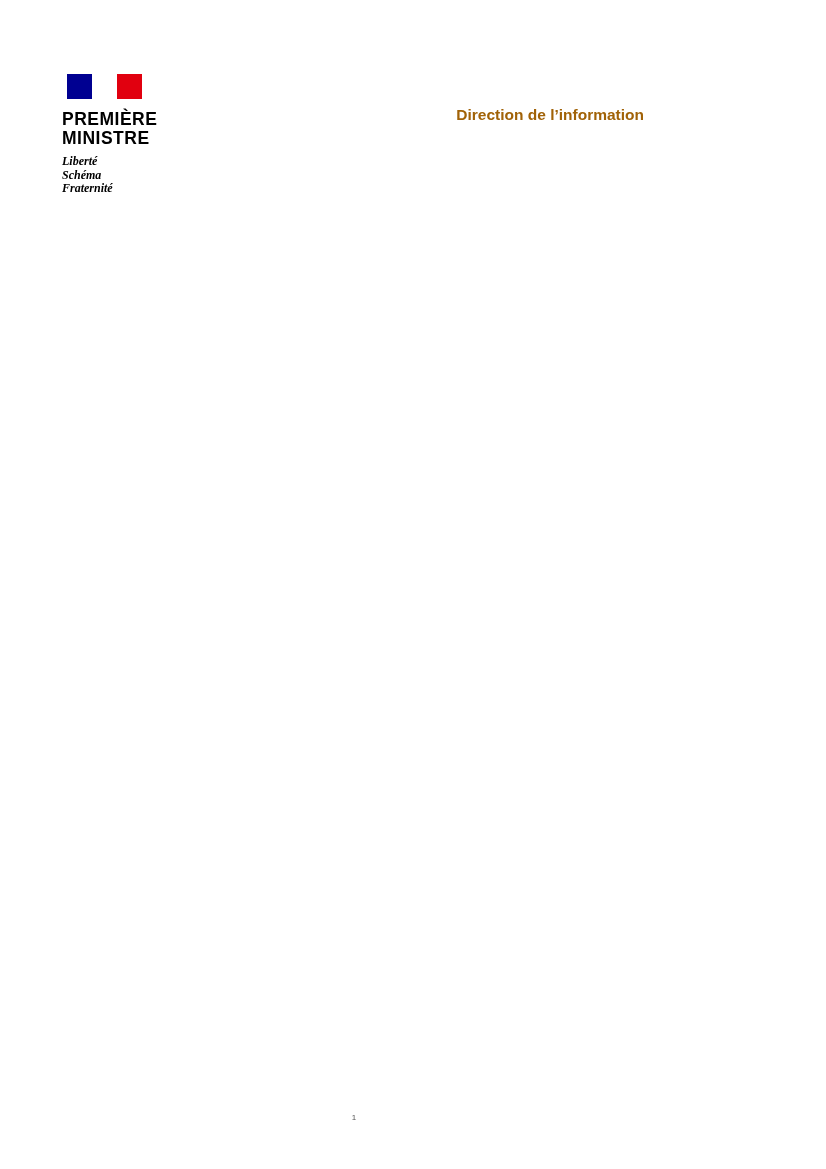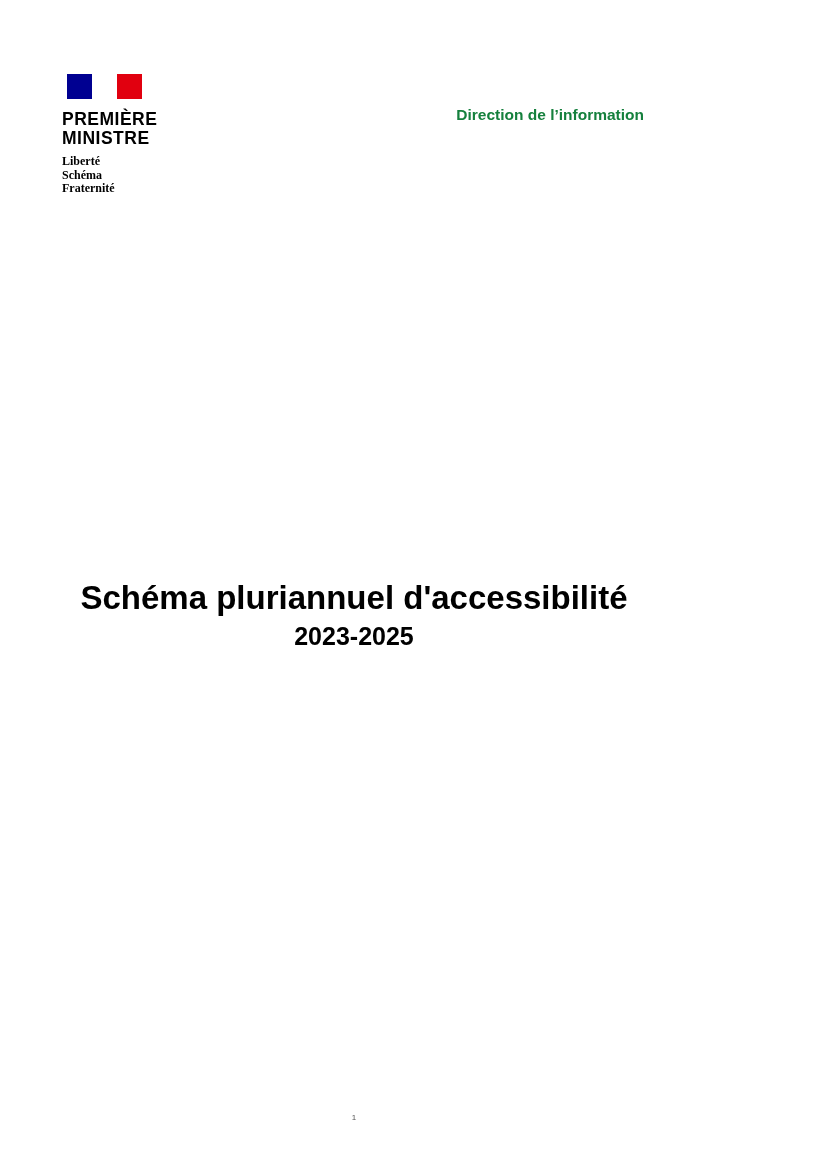--- a/index.html
+++ b/index.html
@@ -53,37 +53,38 @@
     font-weight: 700;
     font-size: 17.5px;
     line-height: 19px;
     letter-spacing: 0.5px;
     color: #000000;
   }
 
   .logo-motto {
     margin-top: 7px;
     font-family: "Liberation Serif", serif;
+    font-style: italic;
     font-weight: 700;
     font-size: 12px;
     line-height: 13.5px;
     color: #000000;
   }
 
   .dept {
     position: absolute;
     right: 64px;
     top: 33px;
     width: 340px;
     text-align: right;
     font-family: "Liberation Sans", sans-serif;
     font-weight: 700;
     font-size: 15.5px;
     line-height: 19px;
-    color: #15803d;
+    color: #a16207;
   }
 
   
   .title-block {
     position: absolute;
     top: 578px;
     left: 0;
     right: 0;
     text-align: center;
   }
@@ -148,22 +149,18 @@
         <div>Fraternité</div>
       </div>
     </div>
 
     <div class="dept">
       <div>Direction de l’information</div>
     </div>
 
   </div>
 
-  <div class="title-block">
-    <h1 class="doc-title">Schéma pluriannuel d'accessibilité</h1>
-    <div class="doc-subtitle">2023-2025</div>
-  </div>
 
   <div class="footer">
     <span class="page-number">1</span>
   </div>
 
 </div>
 
 </body></html>

